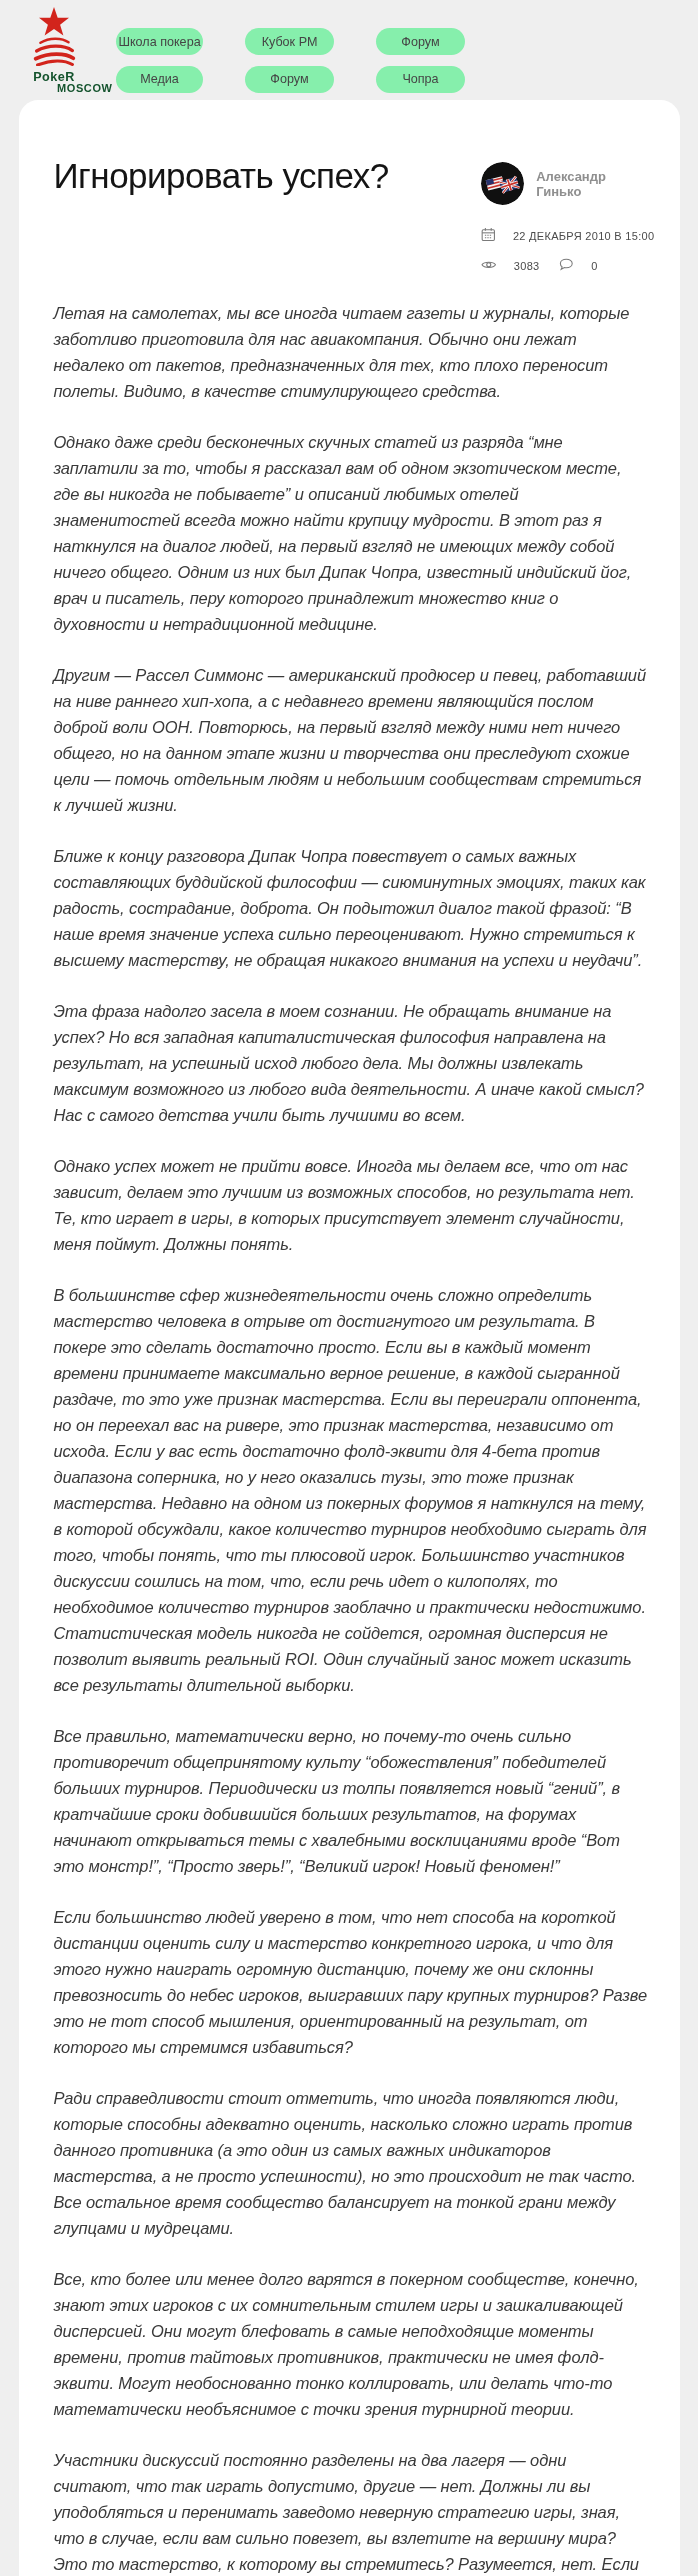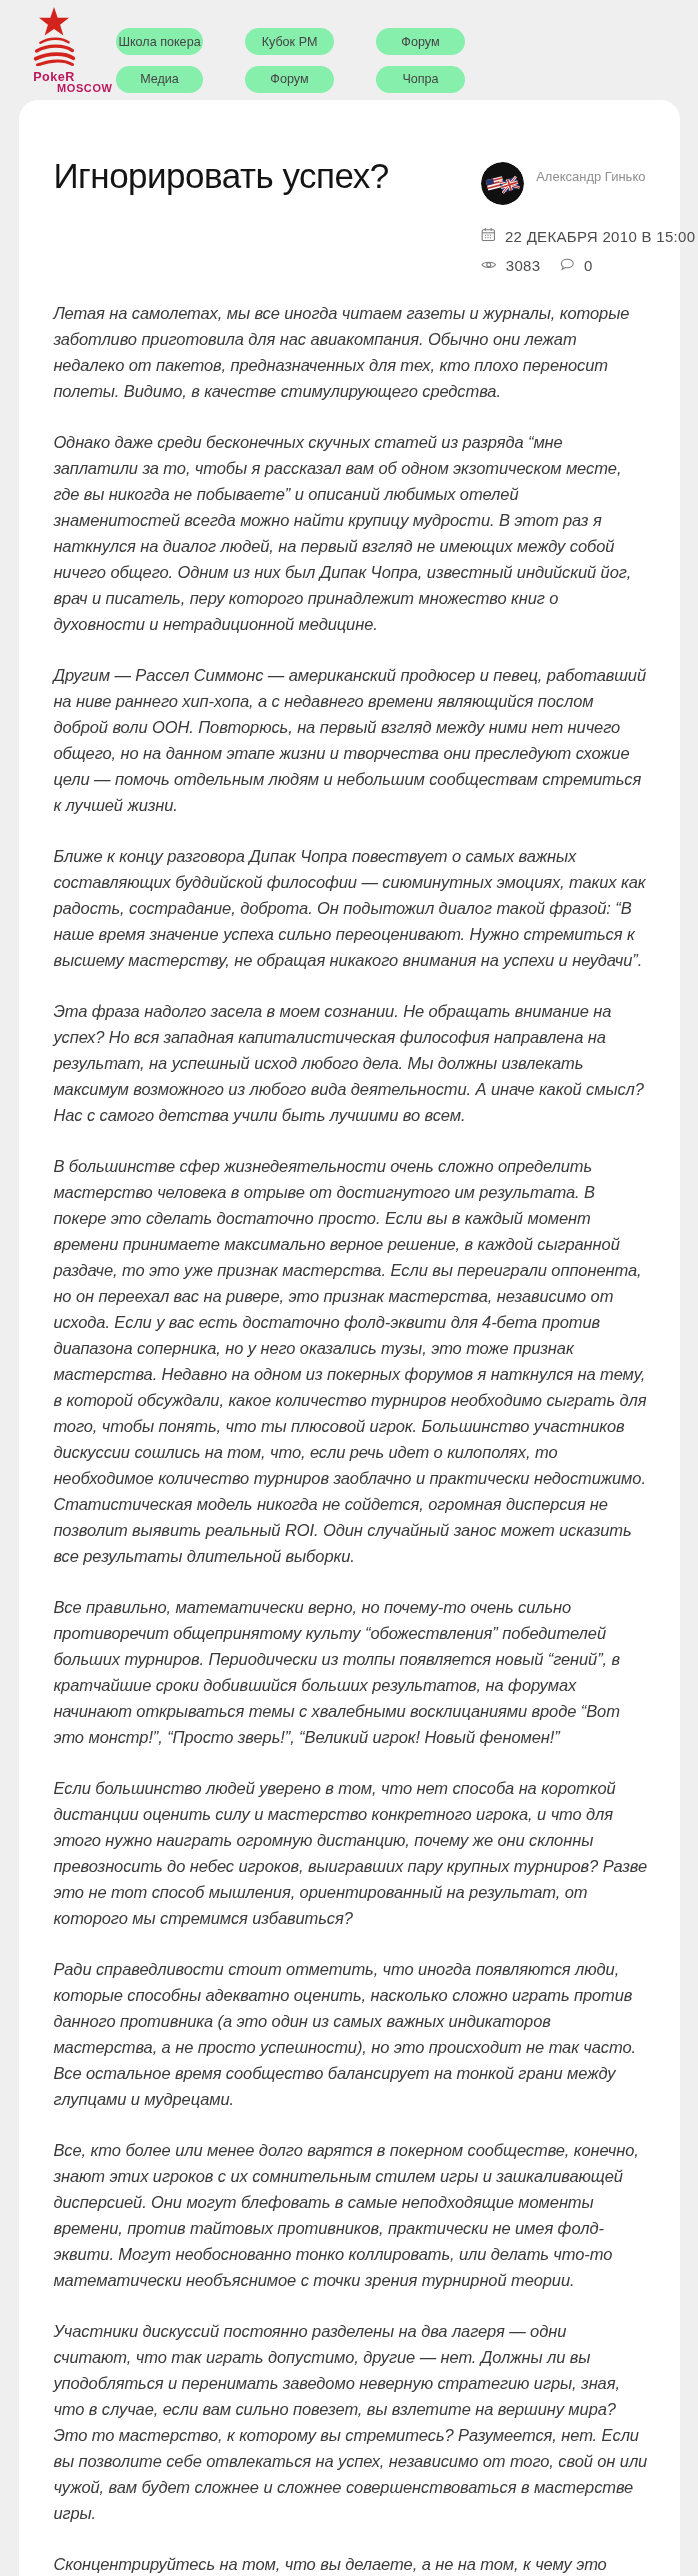--- a/index.html
+++ b/index.html
@@ -2,41 +2,41 @@
 <html lang="ru"><head>
 <meta charset="utf-8">
 <style>
   * { margin:0; padding:0; box-sizing:border-box; }
   html,body { background:#efefef; font-family:"Liberation Sans","DejaVu Sans",sans-serif; }
   body { width:699px; min-height:2576px; margin:0 auto; }
 
   
   .site-header { position:relative; height:100px; }
   .logo { position:absolute; left:23px; top:5.8px; width:62px; text-align:center; }
-  .logo-text { color:#be185d; font-weight:700; line-height:1.0; margin-top:1px; }
+  .logo-text { color:#14532d; font-weight:700; line-height:1.0; margin-top:1px; }
   .logo-text .l1 { font-size:12.6px; letter-spacing:0.5px; }
   .logo-text .l2 { font-size:11px; letter-spacing:0.6px;margin-left:34px; }
   .main-nav { position:absolute; left:116px; top:28px;
     display:grid; grid-template-columns:87px 89px 89px; column-gap:42px; row-gap:10.7px; }
   .nav-pill { height:27px; border:none; border-radius:13.6px; background:#86efac;
     color:#454545; font-size:12.6px; font-family:inherit; cursor:pointer;
     display:flex; align-items:center; justify-content:center; white-space:nowrap; padding:0 9.7px; }
 
   
   .card { background:#ffffff; border-radius:19.4px; margin:0 19.4px; padding:54px 34px 37px 34px; }
   .card-head { display:flex; justify-content:space-between; }
   .article-title { font-size:35px; font-weight:400; color:#141414; letter-spacing:-0.5px; line-height:1.05; padding-top:3.9px; }
   .author-col { width:165px; flex:none; padding-top:7.8px; }
   .author-row { display:flex; align-items:flex-start; gap:12.6px; }
   .avatar { width:43px; height:43px; border-radius:50%; overflow:hidden; flex:none; cursor:pointer; }
-  .author-name { font-size:13px; color:#8f8f8f; padding-top:6.8px; line-height:1.2; cursor:pointer; }
+  .author-name { font-size:13px; color:#8f8f8f; padding-top:6.8px; line-height:1.2; cursor:pointer;font-weight:bold; }
   .meta { margin-top:22px; }
   .meta-row { display:flex; align-items:center; margin-top:11.6px; }
   .meta-row svg { flex:none; margin-right:9.7px; }
-  .meta-text { font-size:15px; color:#4b4b4b; letter-spacing:0.3px; white-space:nowrap; }
+  .meta-text { font-size:11px; color:#4b4b4b; letter-spacing:0.3px; white-space:nowrap;margin-left:8px; }
   .meta-gap { width:19.4px; flex:none; }
 
   
   .article-body { margin-top:25px; width:595px; }
   .article-body p { font-size:16.5px; line-height:26px; color:#3a3a3a; letter-spacing:-0.1px; margin-bottom:25px;font-style:italic; }
   .article-body p:last-child { margin-bottom:0; }
 </style>
 </head>
 <body>
 
@@ -138,20 +138,21 @@
       </div>
     </div>
   </div>
 
   <div class="article-body">
       <p>Летая на самолетах, мы все иногда читаем газеты и журналы, которые заботливо приготовила для нас авиакомпания. Обычно они лежат недалеко от пакетов, предназначенных для тех, кто плохо переносит полеты. Видимо, в качестве стимулирующего средства.</p>
       <p>Однако даже среди бесконечных скучных статей из разряда “мне заплатили за то, чтобы я рассказал вам об одном экзотическом месте, где вы никогда не побываете” и описаний любимых отелей знаменитостей всегда можно найти крупицу мудрости. В этот раз я наткнулся на диалог людей, на первый взгляд не имеющих между собой ничего общего. Одним из них был Дипак Чопра, известный индийский йог, врач и писатель, перу которого принадлежит множество книг о духовности и нетрадиционной медицине.</p>
       <p>Другим — Рассел Симмонс — американский продюсер и певец, работавший на ниве раннего хип-хопа, а с недавнего времени являющийся послом доброй воли ООН. Повторюсь, на первый взгляд между ними нет ничего общего, но на данном этапе жизни и творчества они преследуют схожие цели — помочь отдельным людям и небольшим сообществам стремиться к лучшей жизни.</p>
       <p>Ближе к концу разговора Дипак Чопра повествует о самых важных составляющих буддийской философии — сиюминутных эмоциях, таких как радость, сострадание, доброта. Он подытожил диалог такой фразой: “В наше время значение успеха сильно переоценивают. Нужно стремиться к высшему мастерству, не обращая никакого внимания на успехи и неудачи”.</p>
       <p>Эта фраза надолго засела в моем сознании. Не обращать внимание на успех? Но вся западная капиталистическая философия направлена на результат, на успешный исход любого дела. Мы должны извлекать максимум возможного из любого вида деятельности. А иначе какой смысл? Нас с самого детства учили быть лучшими во всем.</p>
+      <p>Однако успех может не прийти вовсе. Иногда мы делаем все, что от нас зависит, делаем это лучшим из возможных способов, но результата нет. Те, кто играет в игры, в которых присутствует элемент случайности, меня поймут. Должны понять.</p>
       <p>В большинстве сфер жизнедеятельности очень сложно определить мастерство человека в отрыве от достигнутого им результата. В покере это сделать достаточно просто. Если вы в каждый момент времени принимаете максимально верное решение, в каждой сыгранной раздаче, то это уже признак мастерства. Если вы переиграли оппонента, но он переехал вас на ривере, это признак мастерства, независимо от исхода. Если у вас есть достаточно фолд-эквити для 4-бета против диапазона соперника, но у него оказались тузы, это тоже признак мастерства. Недавно на одном из покерных форумов я наткнулся на тему, в которой обсуждали, какое количество турниров необходимо сыграть для того, чтобы понять, что ты плюсовой игрок. Большинство участников дискуссии сошлись на том, что, если речь идет о килополях, то необходимое количество турниров заоблачно и практически недостижимо. Статистическая модель никогда не сойдется, огромная дисперсия не позволит выявить реальный ROI. Один случайный занос может исказить все результаты длительной выборки.</p>
       <p>Все правильно, математически верно, но почему-то очень сильно противоречит общепринятому культу “обожествления” победителей больших турниров. Периодически из толпы появляется новый “гений”, в кратчайшие сроки добившийся больших результатов, на форумах начинают открываться темы с хвалебными восклицаниями вроде “Вот это монстр!”, “Просто зверь!”, “Великий игрок! Новый феномен!”</p>
       <p>Если большинство людей уверено в том, что нет способа на короткой дистанции оценить силу и мастерство конкретного игрока, и что для этого нужно наиграть огромную дистанцию, почему же они склонны превозносить до небес игроков, выигравших пару крупных турниров? Разве это не тот способ мышления, ориентированный на результат, от которого мы стремимся избавиться?</p>
       <p>Ради справедливости стоит отметить, что иногда появляются люди, которые способны адекватно оценить, насколько сложно играть против данного противника (а это один из самых важных индикаторов мастерства, а не просто успешности), но это происходит не так часто. Все остальное время сообщество балансирует на тонкой грани между глупцами и мудрецами.</p>
       <p>Все, кто более или менее долго варятся в покерном сообществе, конечно, знают этих игроков с их сомнительным стилем игры и зашкаливающей дисперсией. Они могут блефовать в самые неподходящие моменты времени, против тайтовых противников, практически не имея фолд-эквити. Могут необоснованно тонко коллировать, или делать что-то математически необъяснимое с точки зрения турнирной теории.</p>
       <p>Участники дискуссий постоянно разделены на два лагеря — одни считают, что так играть допустимо, другие — нет. Должны ли вы уподобляться и перенимать заведомо неверную стратегию игры, зная, что в случае, если вам сильно повезет, вы взлетите на вершину мира? Это то мастерство, к которому вы стремитесь? Разумеется, нет. Если вы позволите себе отвлекаться на успех, независимо от того, свой он или чужой, вам будет сложнее и сложнее совершенствоваться в мастерстве игры.</p>
       <p>Сконцентрируйтесь на том, что вы делаете, а не на том, к чему это может привести. Ставьте свою игру под сомнение не только тогда, когда вы проигрываете, но и, что более важно, когда выигрываете. Разделите качество принятого решения и результат. Успех — это лишь побочный продукт мастерства, а не средство достижения цели. Игнорируйте успех, стремитесь к высшему мастерству!</p>
     </div>
 
 </main>

